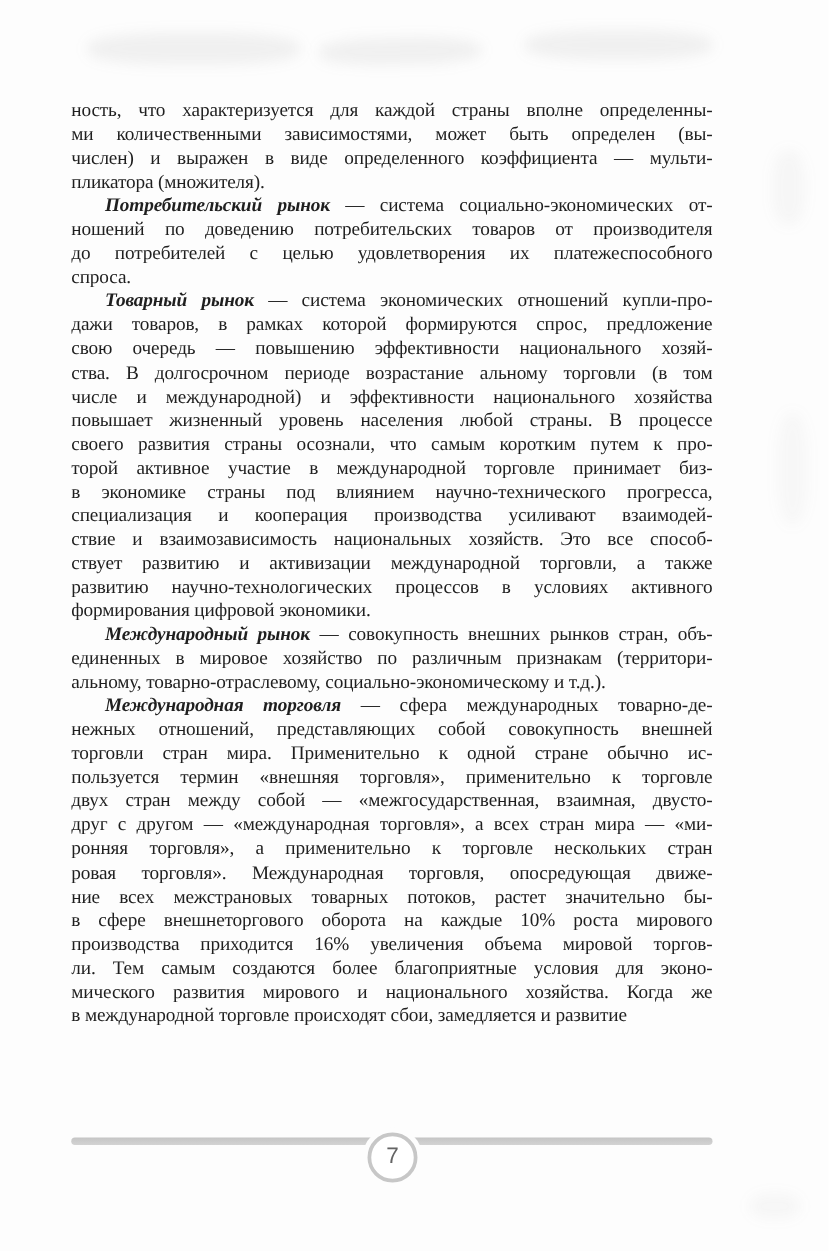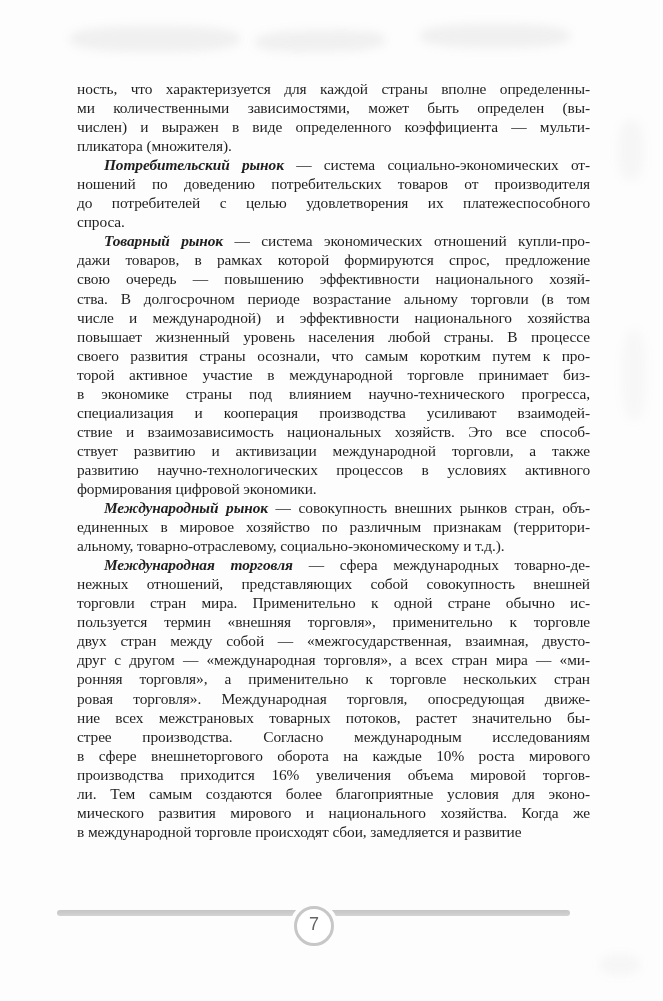--- a/index.html
+++ b/index.html
@@ -29,21 +29,20 @@
   .a5 { left: 622px; top: 330px; width: 24px;  height: 90px; background: rgba(110,110,110,0.045); }
   .a6 { left: 600px; top: 955px; width: 40px;  height: 20px; background: rgba(110,110,110,0.05); }
 
   .text-block {
     position: absolute;
     left: 57px; top: 79px; width: 513px;
     font-size: 15.4px;
     line-height: 19.05px;
     letter-spacing: -0.1px;
     color: #1f1f1f;
-    margin-left: 20px;
   }
   .paragraph { margin: 0; }
   .line {
     text-align: justify;
     text-align-last: justify;
     height: 19.05px;
     overflow: hidden;
   }
   .line.last { text-align-last: left; }
   .line.indent { text-indent: 27px; }
@@ -125,21 +124,20 @@
       <div class="paragraph">
         <div class="line indent"><span class="term">Международная торговля</span> — сфера международных товарно-де-</div>
         <div class="line">нежных отношений, представляющих собой совокупность внешней</div>
         <div class="line">торговли стран мира. Применительно к одной стране обычно ис-</div>
         <div class="line">пользуется термин «внешняя торговля», применительно к торговле</div>
         <div class="line">двух стран между собой — «межгосударственная, взаимная, двусто-</div>
         <div class="line">друг с другом — «международная торговля», а всех стран мира — «ми-</div>
         <div class="line">ронняя торговля», а применительно к торговле нескольких стран</div>
         <div class="line">ровая торговля». Международная торговля, опосредующая движе-</div>
         <div class="line">ние всех межстрановых товарных потоков, растет значительно бы-</div>
-        <div class="line">стрее производства. Согласно международным исследованиям</div>
         <div class="line">в сфере внешнеторгового оборота на каждые 10% роста мирового</div>
         <div class="line">производства приходится 16% увеличения объема мировой торгов-</div>
         <div class="line">ли. Тем самым создаются более благоприятные условия для эконо-</div>
         <div class="line">мического развития мирового и национального хозяйства. Когда же</div>
         <div class="line last">в международной торговле происходят сбои, замедляется и развитие</div>
       </div>
     </div>
 
   <div class="footer-rule"></div>
   <div class="page-number-badge">

